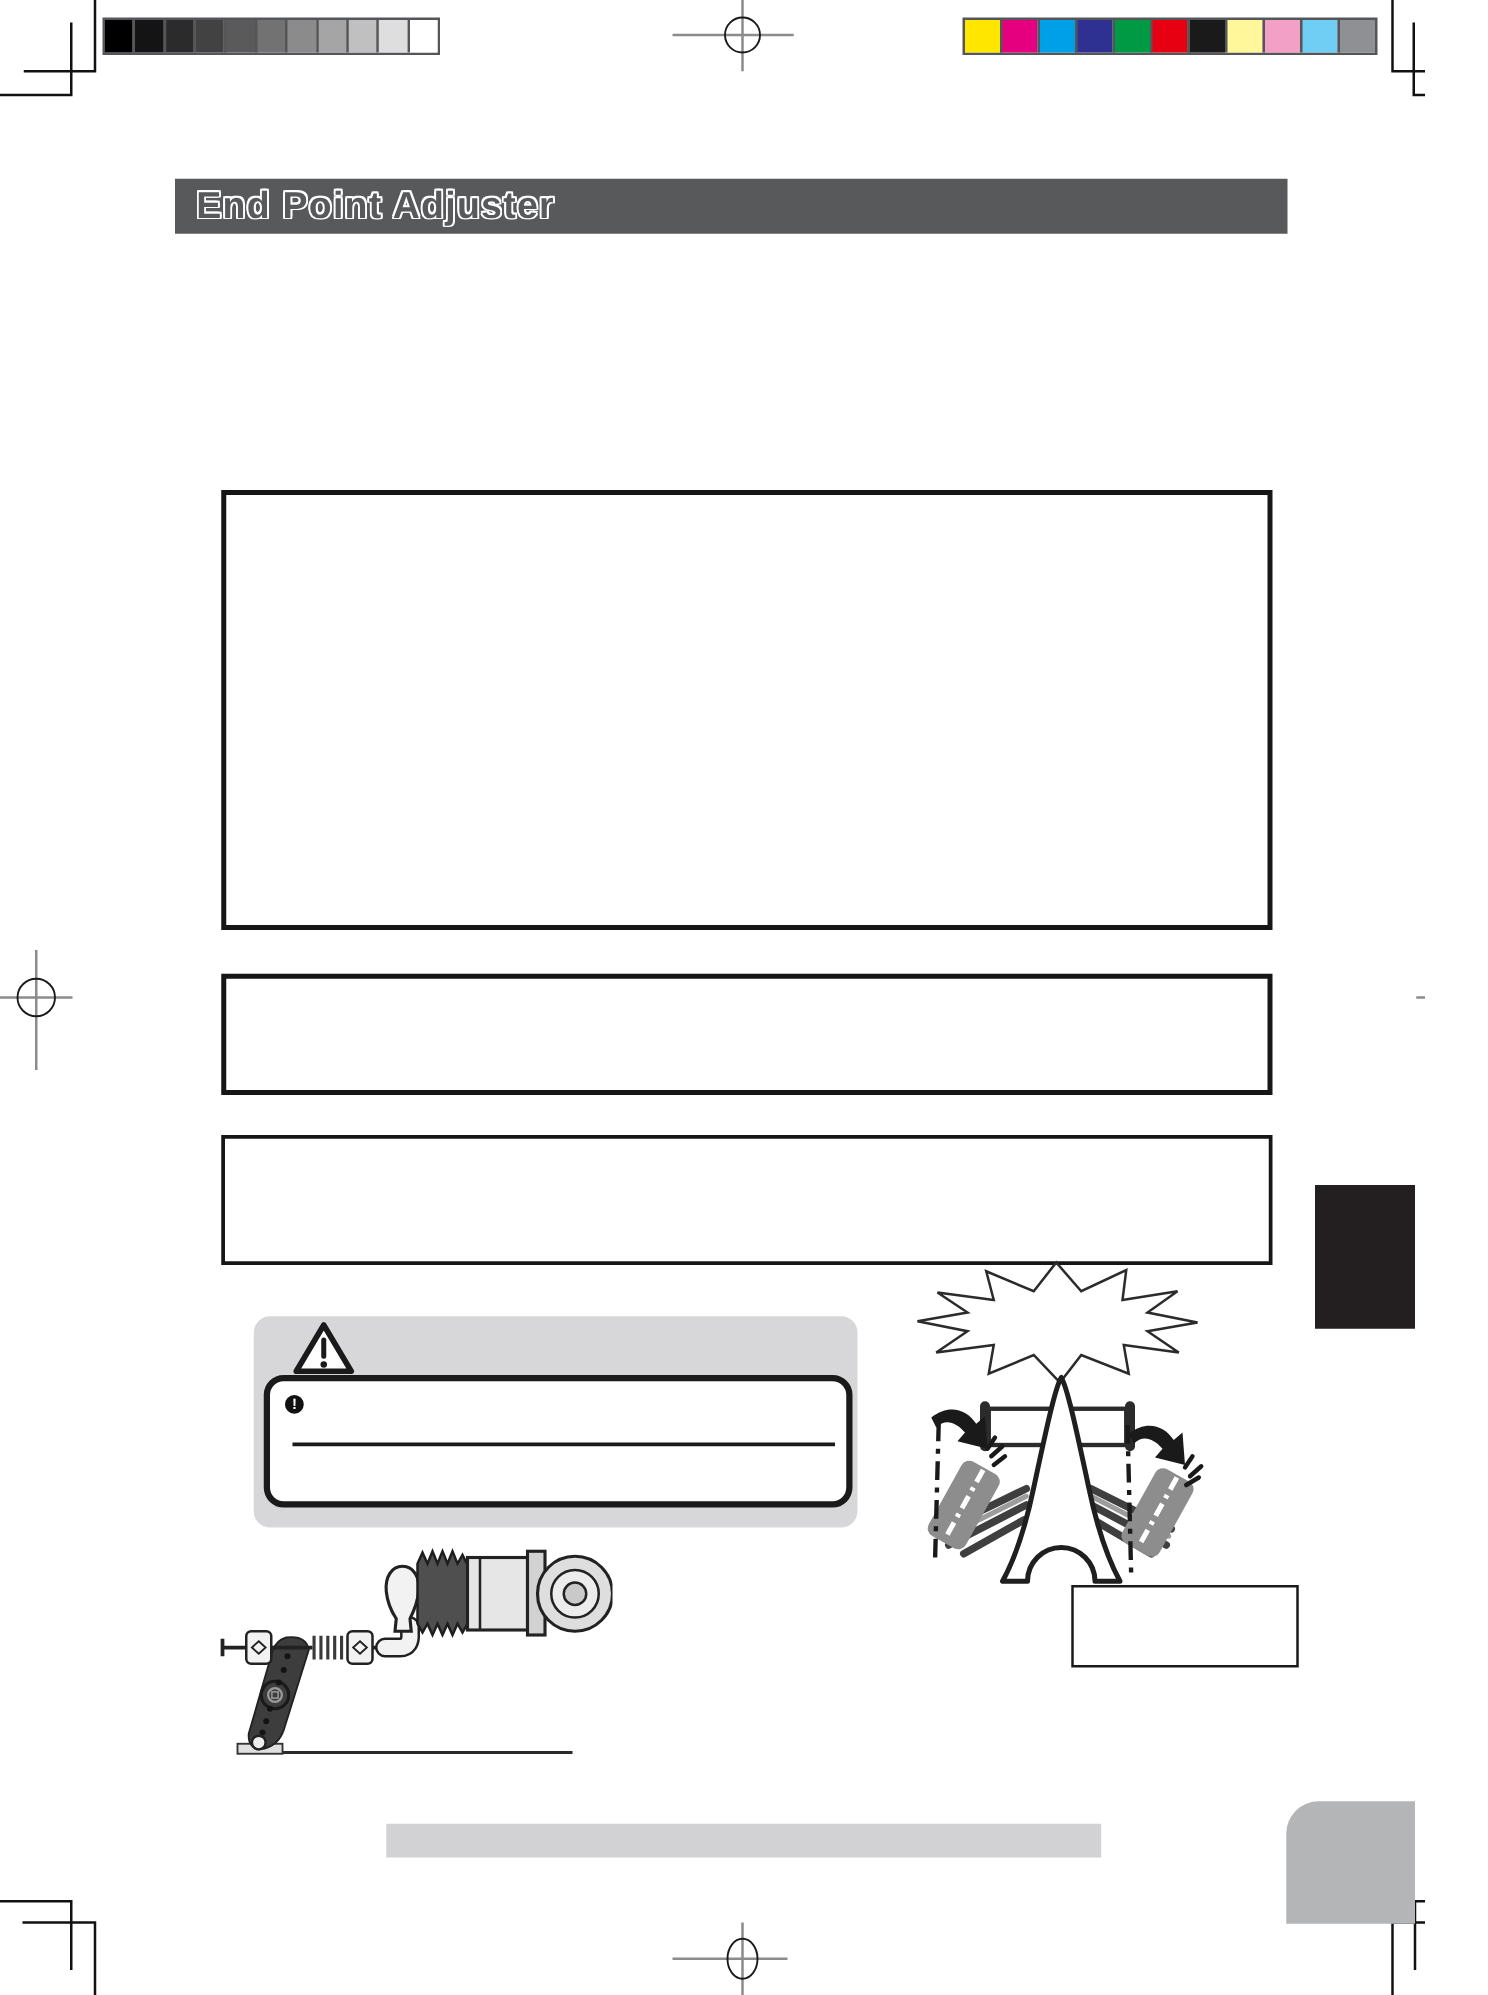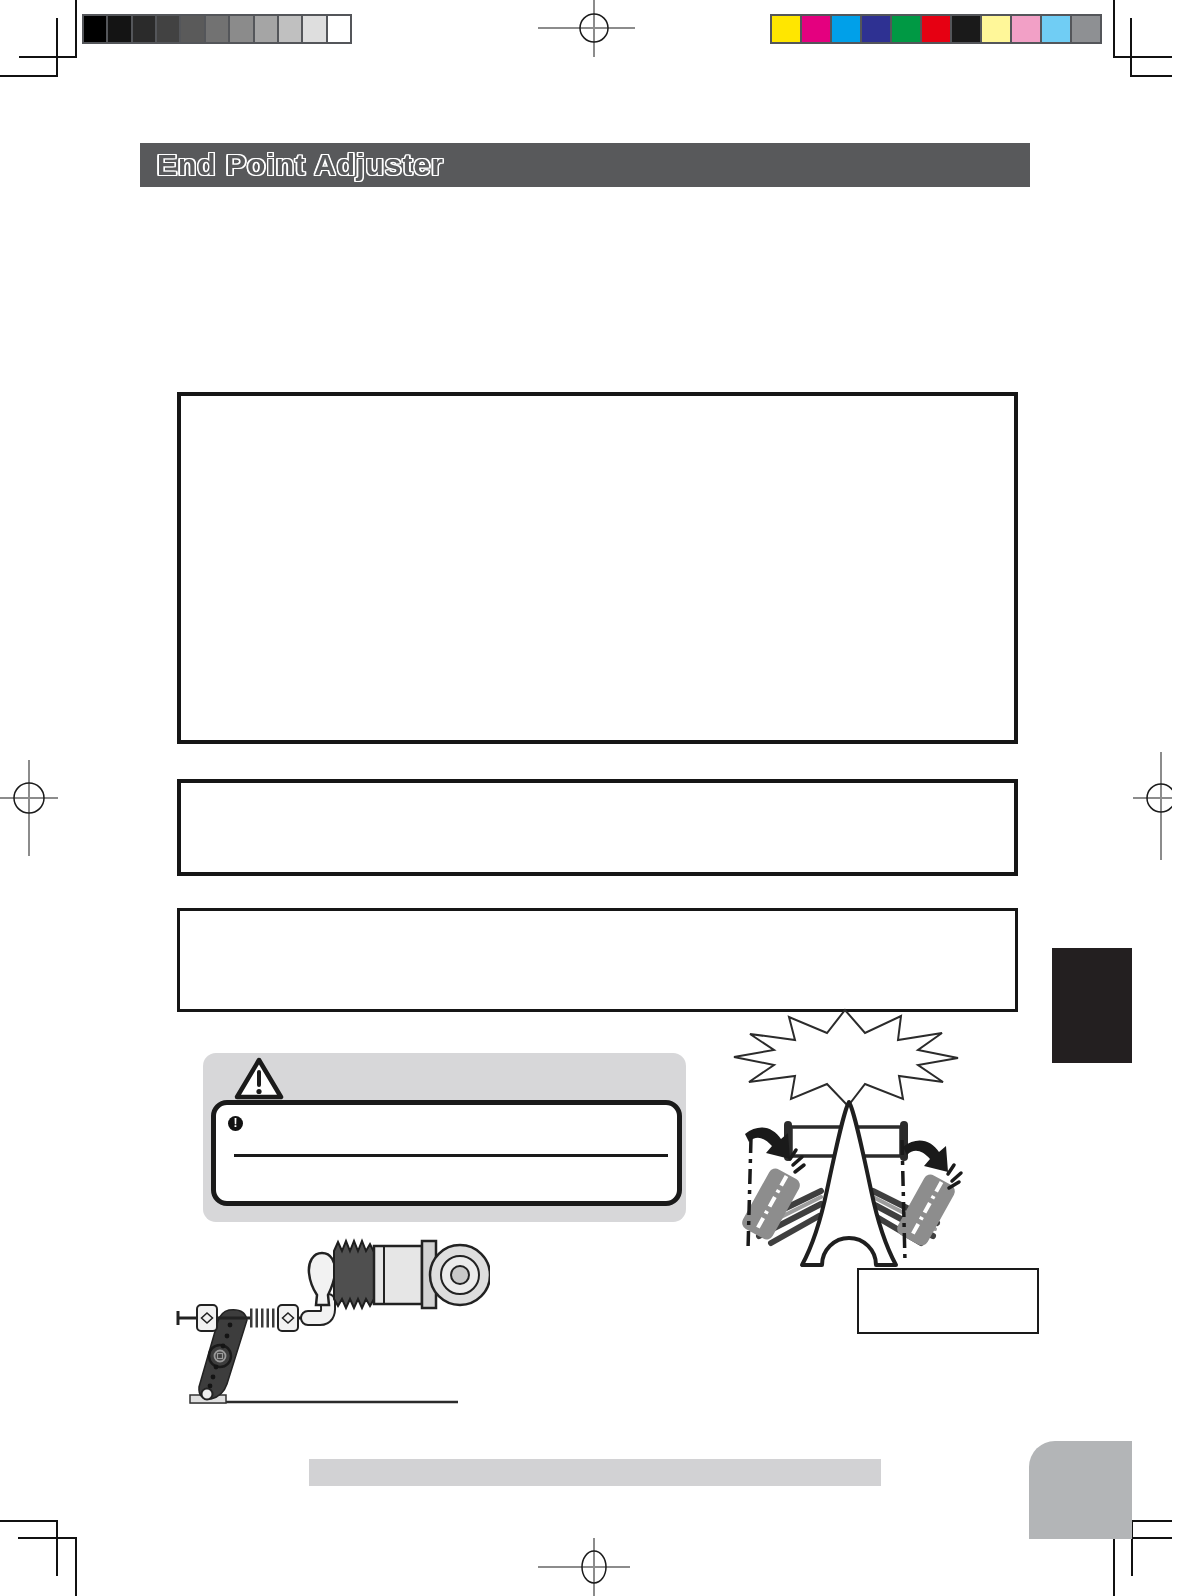--- a/index.html
+++ b/index.html
@@ -1,17 +1,17 @@
 <!DOCTYPE html>
 <html><head>
 <meta charset="utf-8">
 <style>
   html,body{margin:0;padding:0;background:#fff;}
   .sheet{position:relative;width:1140px;height:1596px;background:#ffffff;overflow:hidden;
-         font-family:"Liberation Sans",sans-serif;padding-left:32px;}
+         font-family:"Liberation Sans",sans-serif;}
   .abs{position:absolute;}
 
   
   .reg-overlay{left:0;top:0;pointer-events:none;}
 
   
   .calib-bar{display:flex;border:2px solid #54565a;box-sizing:border-box;}
   .calib-bar .swatch{flex:1;}
   .calib-bar .swatch + .swatch{border-left:2px solid #54565a;}
 

